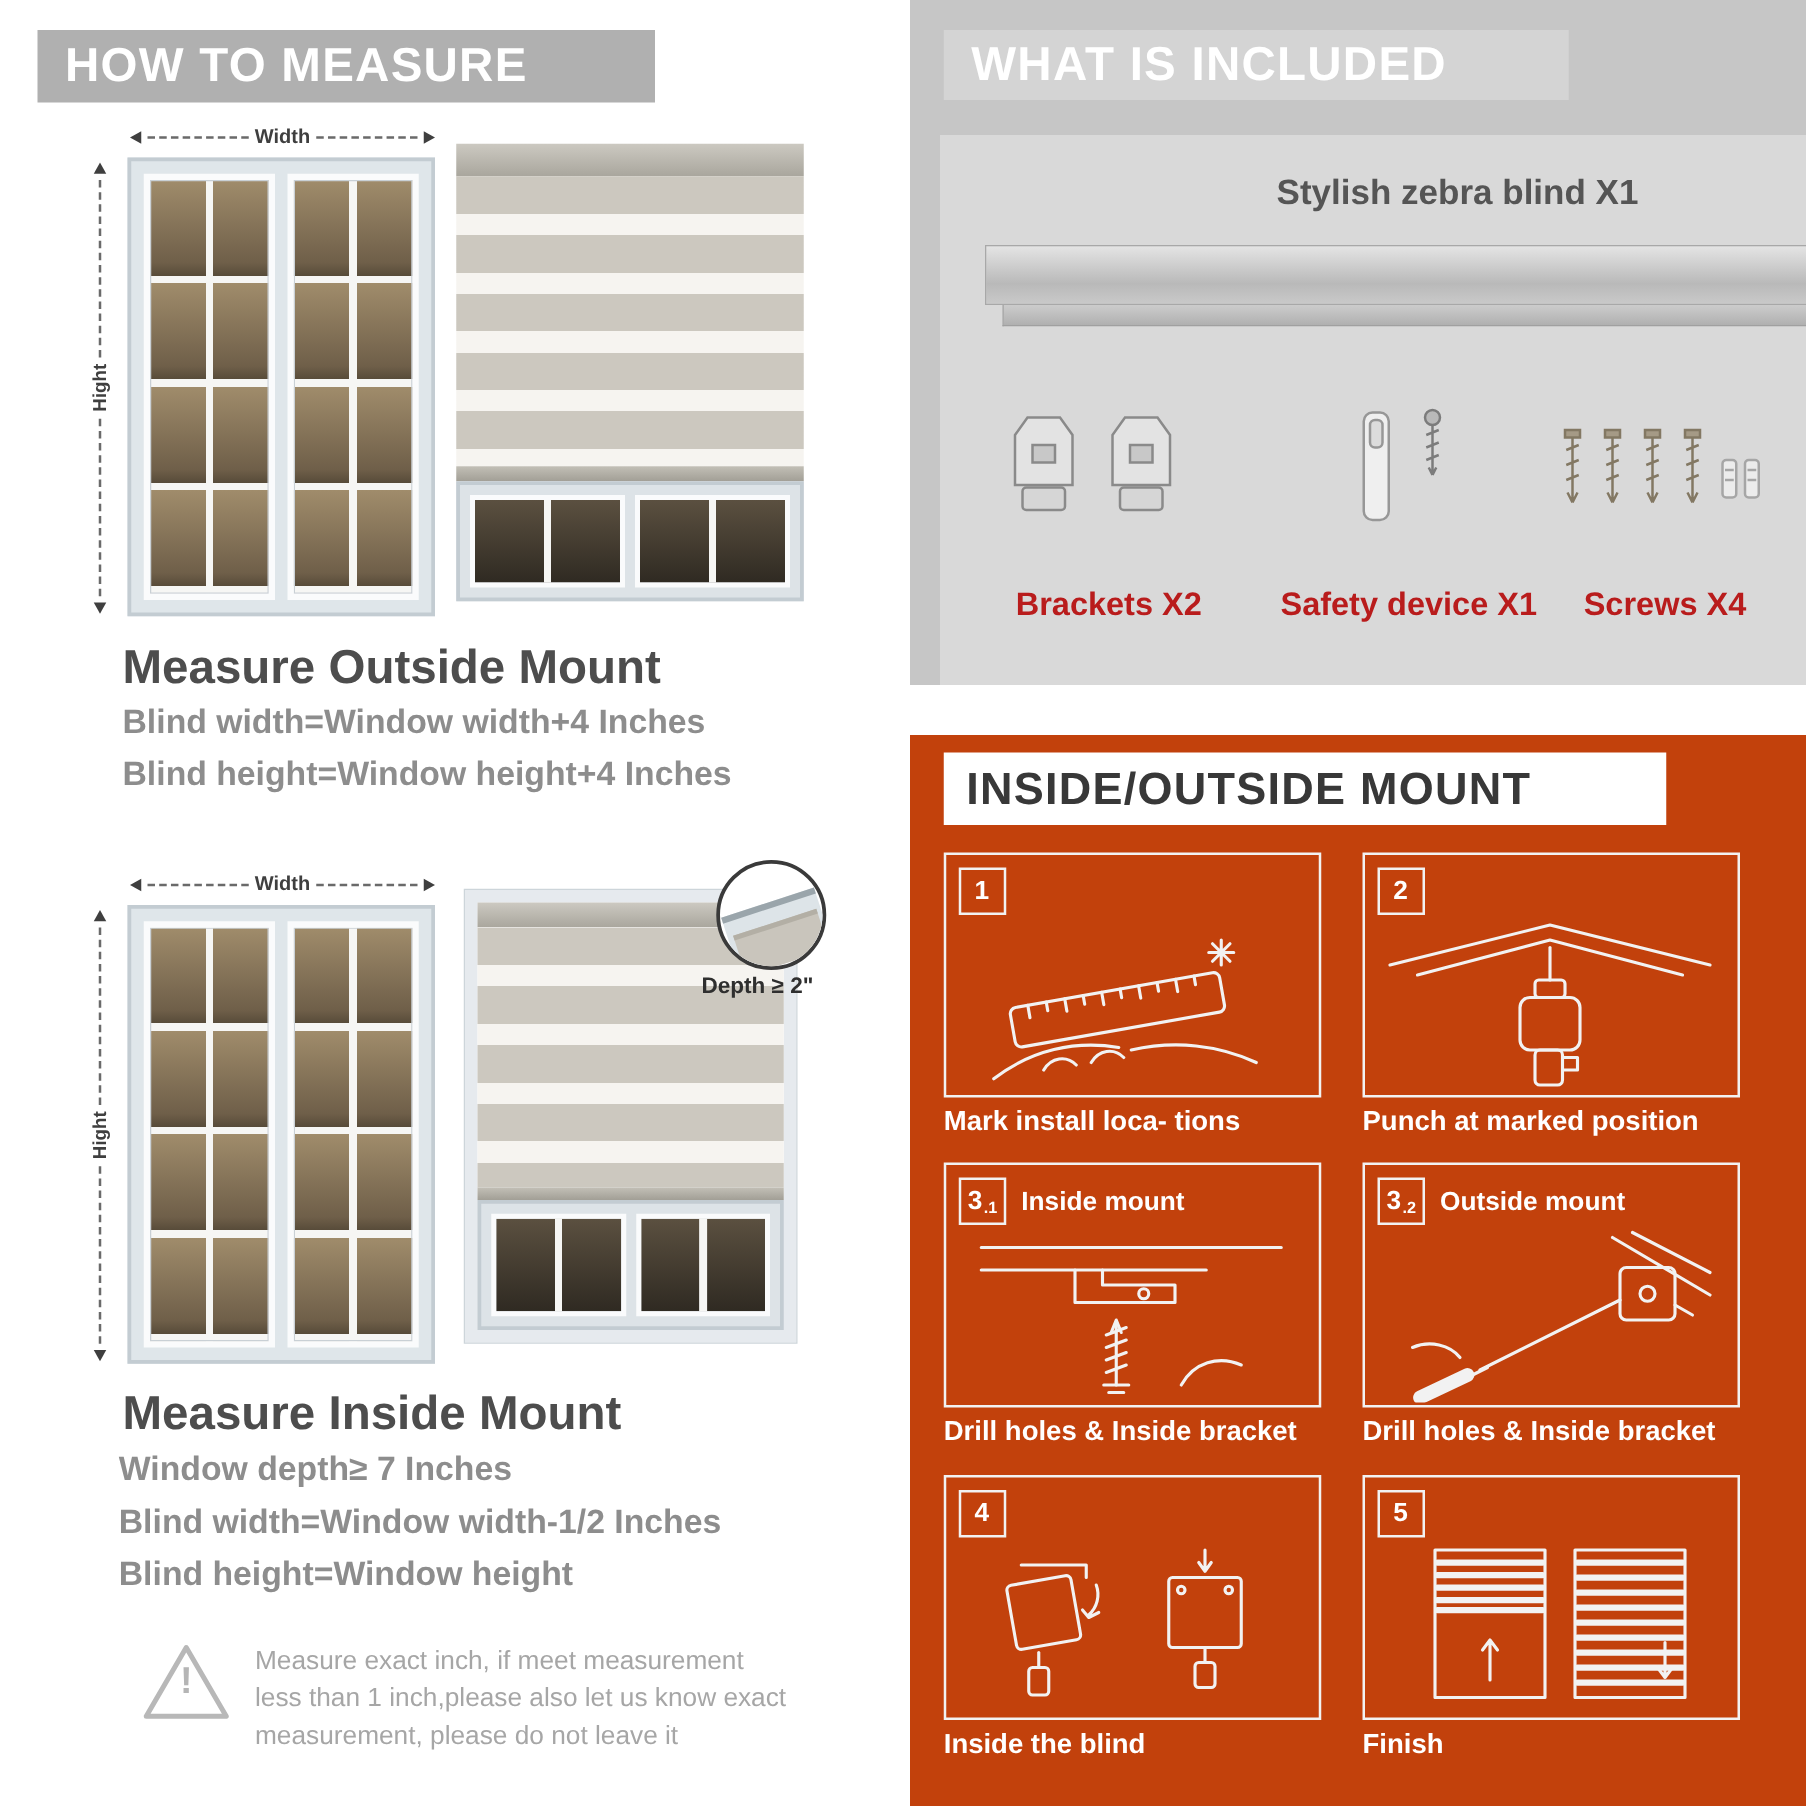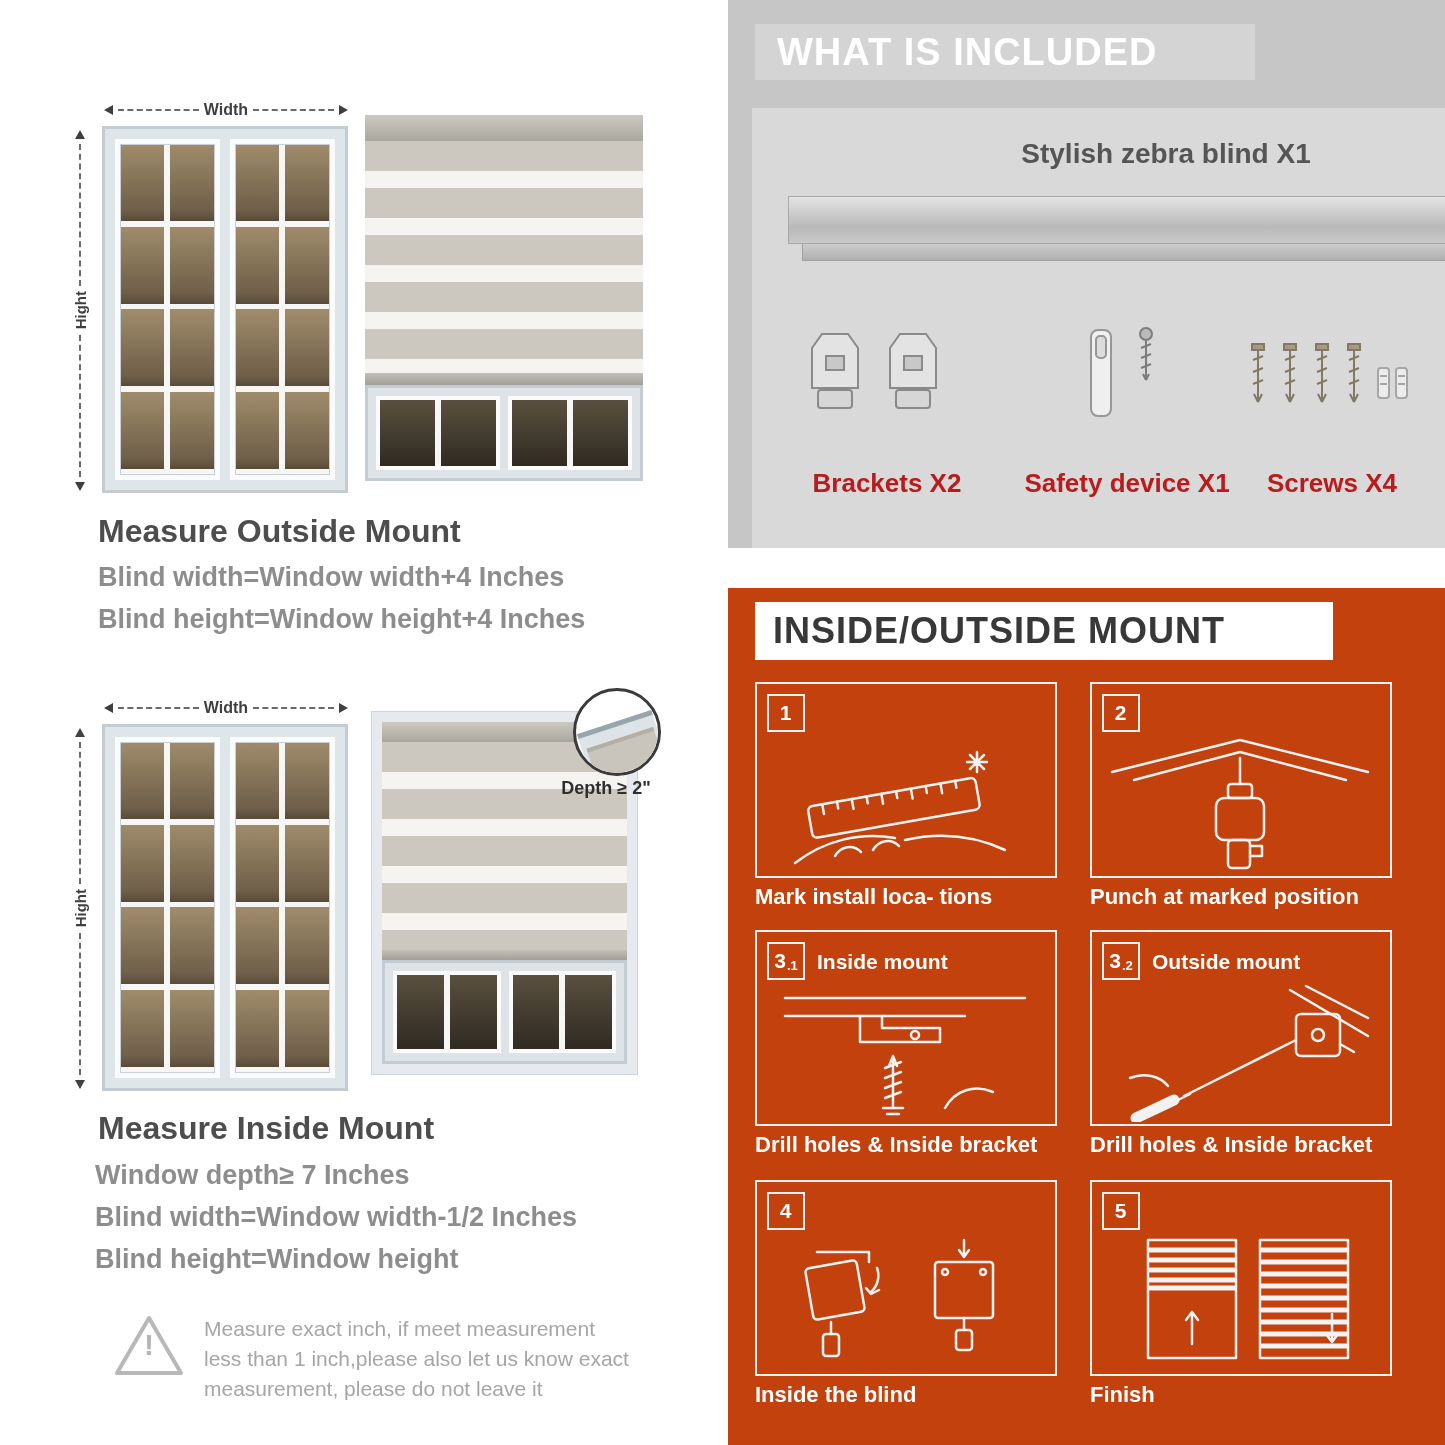--- a/index.html
+++ b/index.html
@@ -44,21 +44,21 @@
   .blind-frame{border:10px solid #e6eaee;outline:1px solid #cdd5da;}
   .depth-circle{position:absolute;right:-34px;top:-34px;width:82px;height:82px;border-radius:50%;
     border:3px solid #3a3a3a;background:#fff;overflow:hidden;}
   .dc-stripe1{position:absolute;left:6px;top:30px;width:78px;height:40px;background:#dde4e8;
     border-top:5px solid #9aa5ab;transform:rotate(-18deg);}
   .dc-stripe2{position:absolute;left:14px;top:46px;width:70px;height:30px;background:#c9c5bc;
     border-top:4px solid #b3afa5;transform:rotate(-18deg);}
   .depth-label{position:absolute;right:-44px;top:56px;width:130px;text-align:center;
     font-size:18px;font-weight:bold;color:#2f2f2f;}
 
-  .measure-title{position:absolute;font-size:32px;font-weight:bold;color:#4d4d4d;}
+  .measure-title{position:absolute;font-size:38px;font-weight:bold;color:#4d4d4d;}
   .formula{position:absolute;font-size:27px;font-weight:bold;color:#8d8d8d;}
 
   .warning-wrap{position:absolute;left:112px;top:1312px;width:520px;display:flex;gap:18px;}
   .warn-tri{position:relative;width:74px;height:68px;flex:0 0 auto;}
   .warn-mark{position:absolute;left:0;top:16px;width:74px;text-align:center;font-size:30px;font-weight:bold;color:#b5b5b5;}
   .warning-text{font-size:21px;line-height:30px;color:#a6a6a6;padding-top:2px;}
 
   
   .right-top{position:absolute;left:728px;top:0;width:852px;height:548px;background:#c6c6c6;}
   .incl-banner{position:absolute;left:27px;top:24px;width:478px;height:56px;background:#d4d4d4;
@@ -85,20 +85,21 @@
   .step-label{position:absolute;left:60px;top:18px;font-size:21px;font-weight:bold;color:#fff;}
   .ill{position:absolute;left:8px;top:44px;}
   .ill svg{stroke:#f2f2f2;fill:none;stroke-width:2.5;stroke-linecap:round;stroke-linejoin:round;}
   .step-caption{position:absolute;width:330px;font-size:22px;font-weight:bold;color:#fff;}
 </style>
 </head>
 <body>
 
 <div class="page">
 
+  <div class="h2m-banner">HOW TO MEASURE</div>
 
   <div class="window-fig" style="left:70px;top:100px;">
     <div class="dim-h">
       <span class="ah ah-l"></span>
         <span class="dash"></span>
       <span class="dim-label">Width</span>
       <span class="dash"></span>
         <span class="ah ah-r"></span>
     </div>
     <div class="dim-v">

